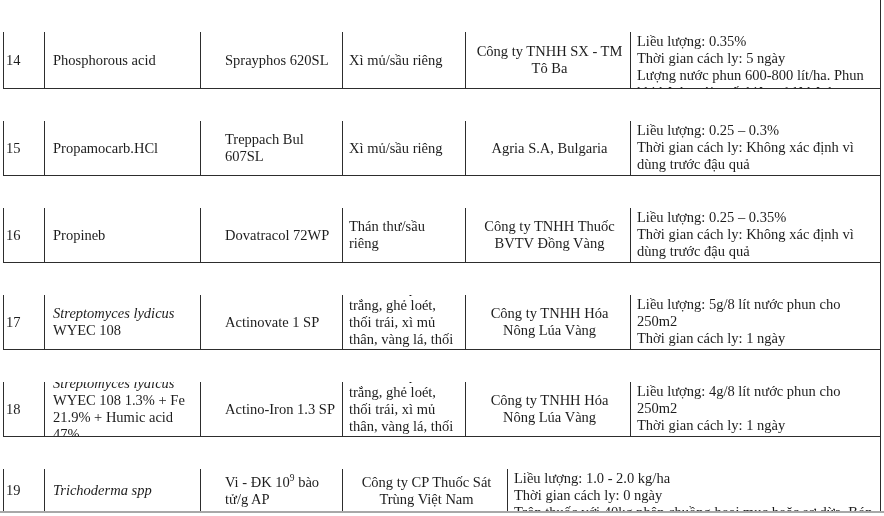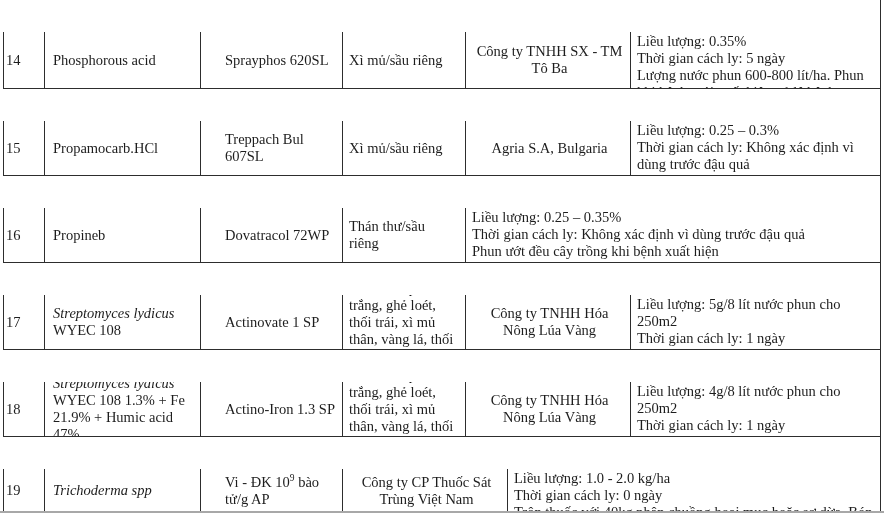--- a/index.html
+++ b/index.html
@@ -123,20 +123,24 @@
       <div class="td c1">
           <span class="txt"><span class="it"></span><span>Propineb</span></span>
         </div>
       <div class="td c2">
           <span class="txt"><span>Dovatracol 72WP</span><span class="sup"></span><span></span></span>
         </div>
       <div class="td c3">
           <span class="txt pre">Thán thư/sầu
 riêng</span>
         </div>
+      <div class="td c4">
+          <span class="txt pre">Công ty TNHH Thuốc
+BVTV Đồng Vàng</span>
+        </div>
       <div class="td c5">
           <span class="txt pre">Liều lượng: 0.25 – 0.35%
 Thời gian cách ly: Không xác định vì dùng trước đậu quả
 Phun ướt đều cây trồng khi bệnh xuất hiện</span>
         </div>
     </div>
 
     <div class="tr r3">
       <div class="td c0">
           <span class="txt">17</span>

